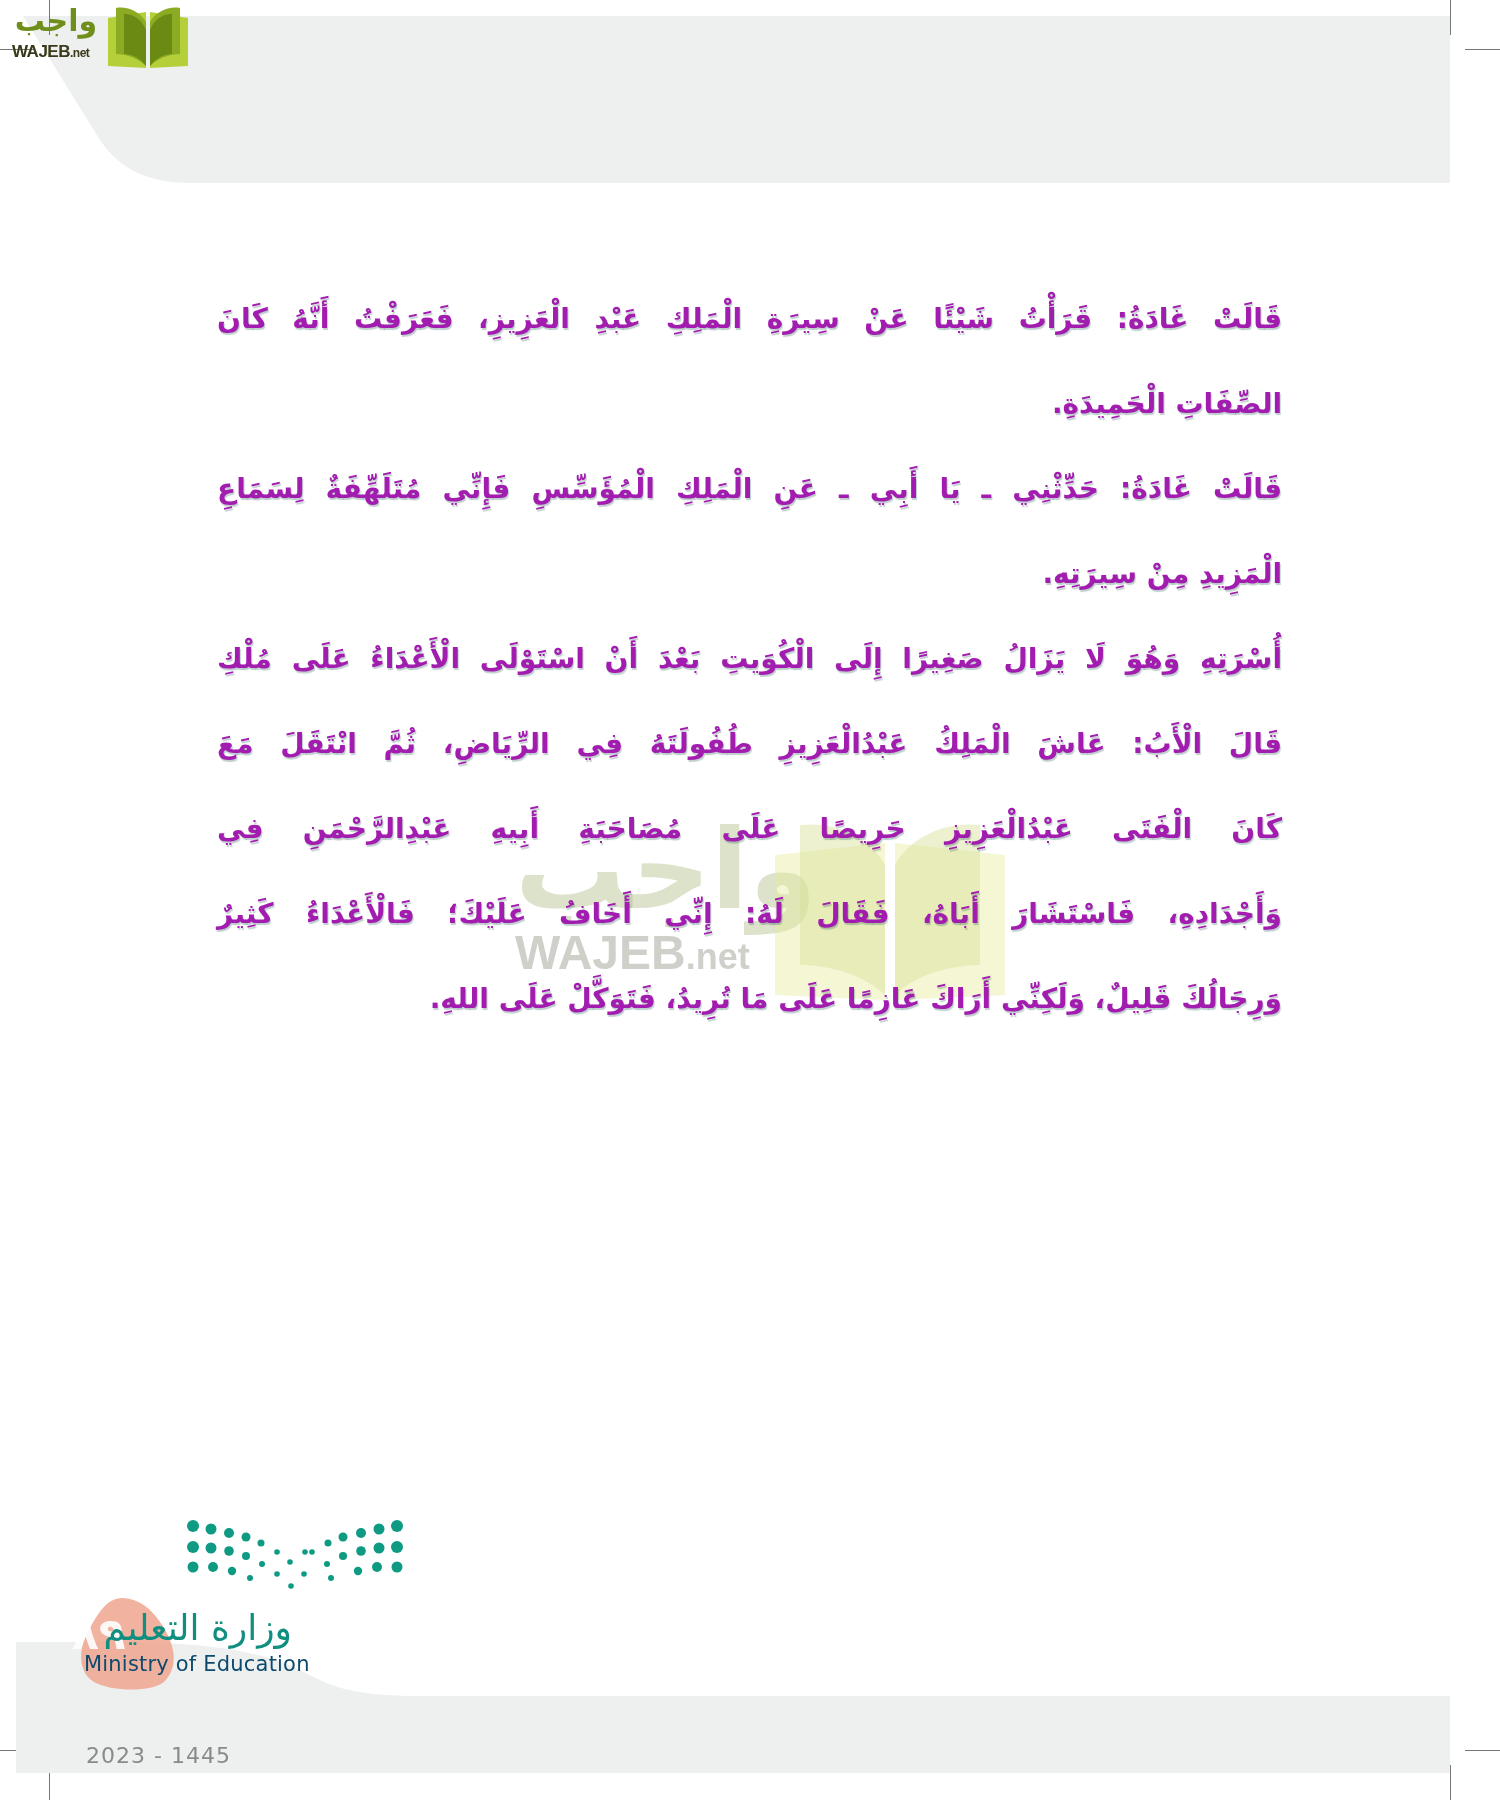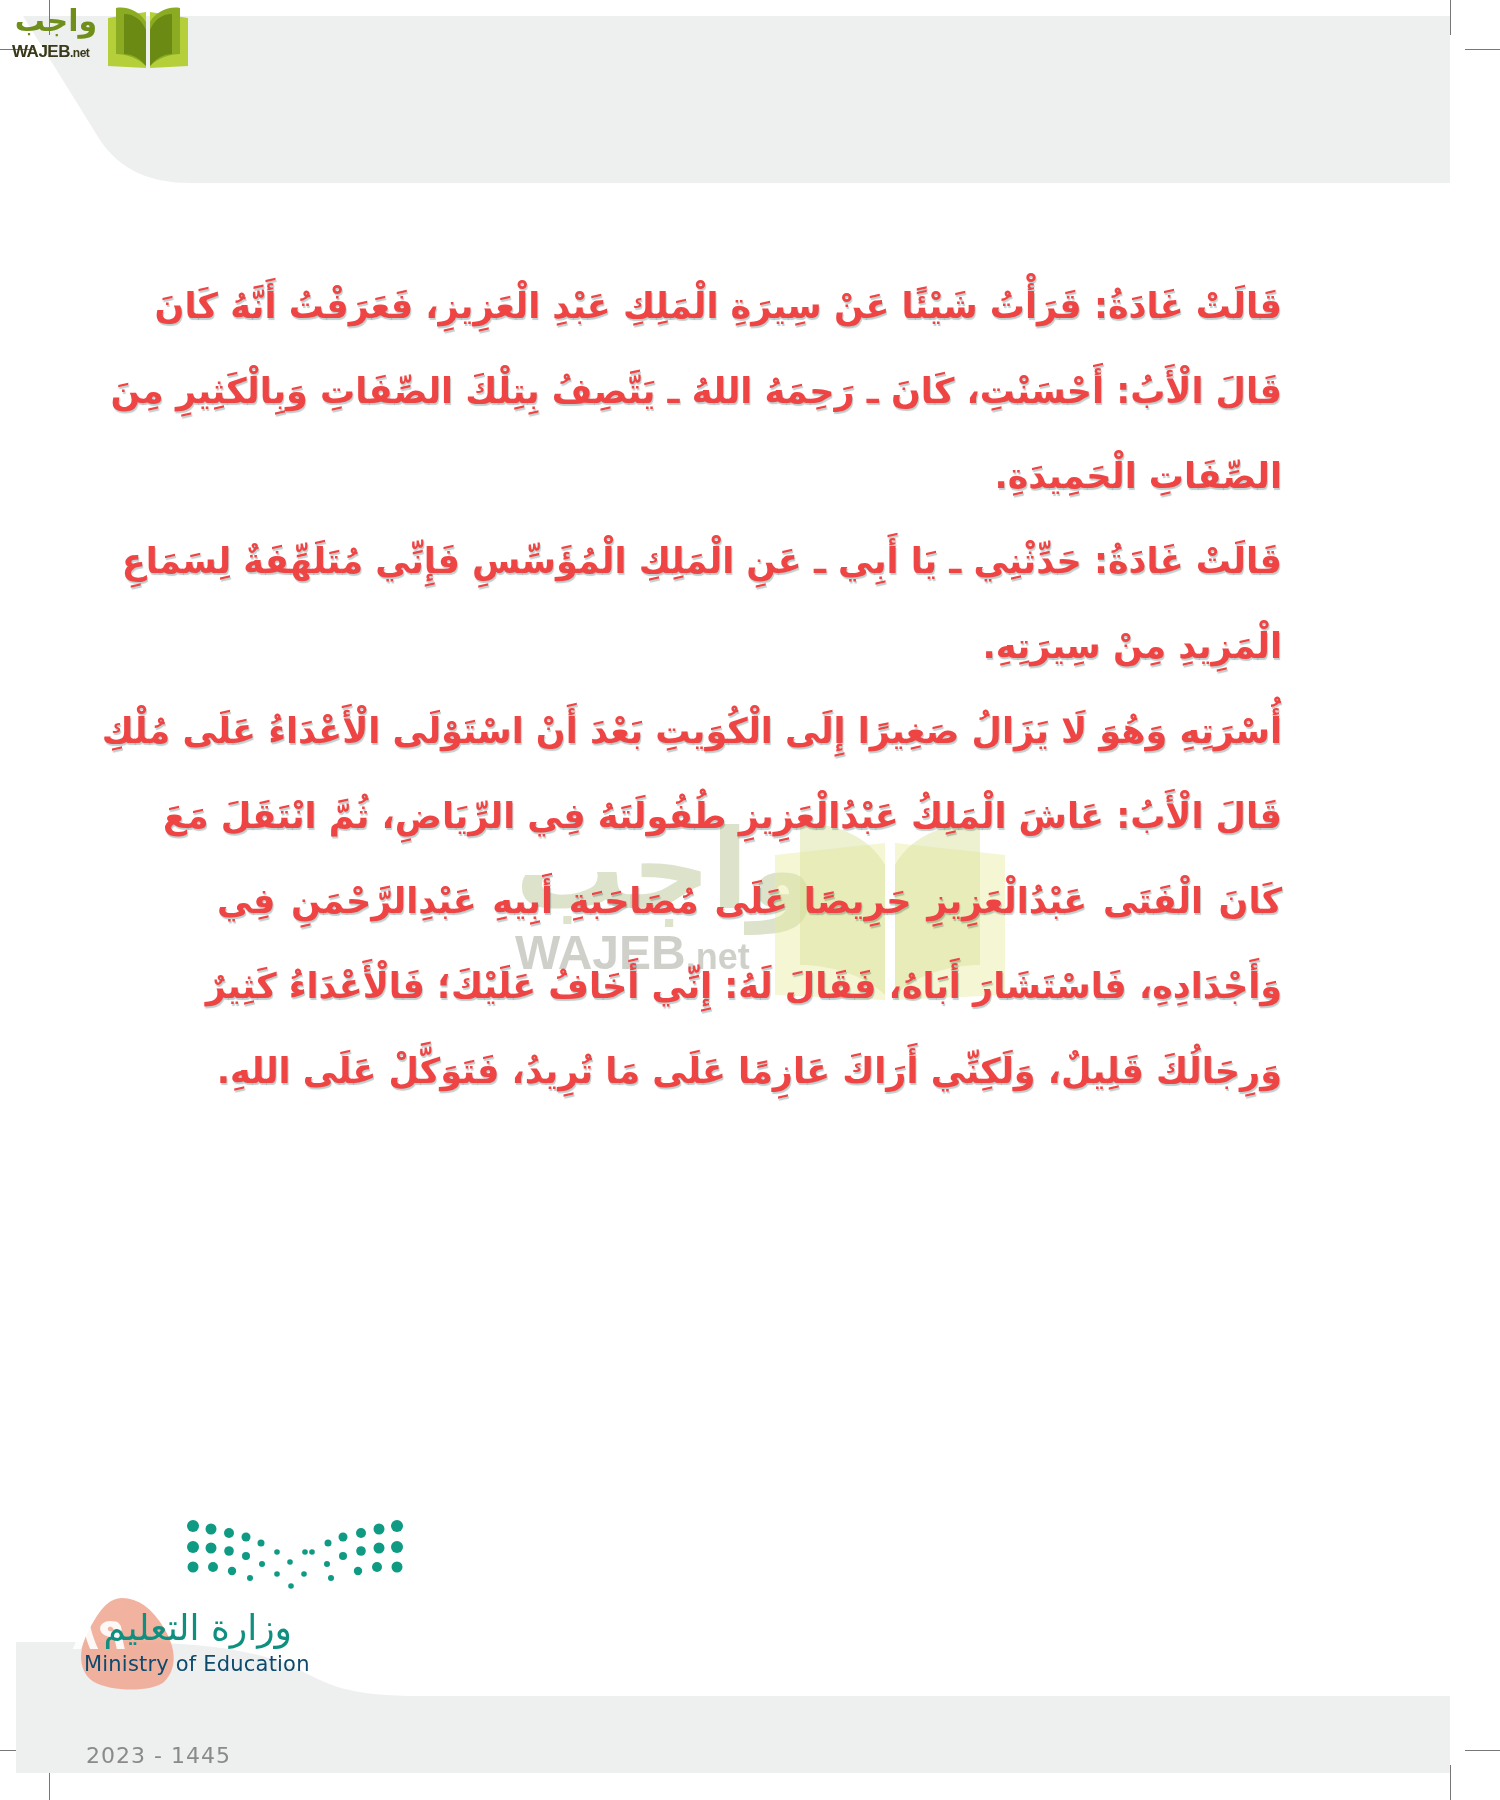--- a/index.html
+++ b/index.html
@@ -40,25 +40,25 @@
   }
   .watermark .wm-en {
     position: absolute; left: 10px; top: 110px; font-size: 48px; font-weight: bold;
     color: rgba(150,150,140,0.45); line-height: 56px;
     font-family: "Liberation Sans", sans-serif;
   }
   .watermark .wm-en small { font-size: 36px; }
   .watermark svg { position: absolute; left: 270px; top: 0; }
 
   .content {
-    position: absolute; left: 217px; top: 264px; width: 1065px;
+    position: absolute; left: 217px; top: 276px; width: 1065px;
     direction: rtl; text-align: justify; text-align-last: right;
-    color: #ef4444;
+    color: #a21caf;
     font-family: "DejaVu Sans", sans-serif;
-    font-weight: bold; font-size: 35px; line-height: 85px;
+    font-weight: bold; font-size: 28px; line-height: 85px;
     text-shadow: 1px 2px 1px rgba(0,60,60,0.25);
   }
   .content .line {
     display: block; height: 85px; white-space: nowrap; overflow: visible;
   }
   .content .line.full { text-align: justify; text-align-last: justify; }
 
   .moe-dots { position: absolute; left: 180px; top: 1510px; }
   .page-num-blob {
     position: absolute; left: 72px; top: 1596px; width: 112px; height: 96px;
@@ -119,21 +119,20 @@
   <svg width="230" height="190" viewBox="0 0 230 190">
     <path d="M0 40 L110 28 L110 185 L0 180 Z" fill="rgba(230,235,160,0.45)"></path>
     <path d="M230 40 L120 28 L120 185 L230 180 Z" fill="rgba(230,235,160,0.45)"></path>
     <path d="M25 10 C60 6 95 22 110 50 L110 180 C90 160 55 150 25 150 Z" fill="rgba(215,225,150,0.45)"></path>
     <path d="M205 10 C170 6 135 22 120 50 L120 180 C140 160 175 150 205 150 Z" fill="rgba(215,225,150,0.45)"></path>
   </svg>
 </div>
 
 <div class="content">
   <span class="line full">قَالَتْ غَادَةُ: قَرَأْتُ شَيْئًا عَنْ سِيرَةِ الْمَلِكِ عَبْدِ الْعَزِيزِ، فَعَرَفْتُ أَنَّهُ كَانَ</span>
-  <span class="line full">قَالَ الْأَبُ: أَحْسَنْتِ، كَانَ ـ رَحِمَهُ اللهُ ـ يَتَّصِفُ بِتِلْكَ الصِّفَاتِ وَبِالْكَثِيرِ مِنَ</span>
   <span class="line">الصِّفَاتِ الْحَمِيدَةِ.</span>
   <span class="line full">قَالَتْ غَادَةُ: حَدِّثْنِي ـ يَا أَبِي ـ عَنِ الْمَلِكِ الْمُؤَسِّسِ فَإِنِّي مُتَلَهِّفَةٌ لِسَمَاعِ</span>
   <span class="line">الْمَزِيدِ مِنْ سِيرَتِهِ.</span>
   <span class="line full">أُسْرَتِهِ وَهُوَ لَا يَزَالُ صَغِيرًا إِلَى الْكُوَيتِ بَعْدَ أَنْ اسْتَوْلَى الْأَعْدَاءُ عَلَى مُلْكِ</span>
   <span class="line full">قَالَ الْأَبُ: عَاشَ الْمَلِكُ عَبْدُالْعَزِيزِ طُفُولَتَهُ فِي الرِّيَاضِ، ثُمَّ انْتَقَلَ مَعَ</span>
   <span class="line full">كَانَ الْفَتَى عَبْدُالْعَزِيزِ حَرِيصًا عَلَى مُصَاحَبَةِ أَبِيهِ عَبْدِالرَّحْمَنِ فِي</span>
   <span class="line full">وَأَجْدَادِهِ، فَاسْتَشَارَ أَبَاهُ، فَقَالَ لَهُ: إِنِّي أَخَافُ عَلَيْكَ؛ فَالْأَعْدَاءُ كَثِيرٌ</span>
   <span class="line">وَرِجَالُكَ قَلِيلٌ، وَلَكِنِّي أَرَاكَ عَازِمًا عَلَى مَا تُرِيدُ، فَتَوَكَّلْ عَلَى اللهِ.</span>
 </div>
 

